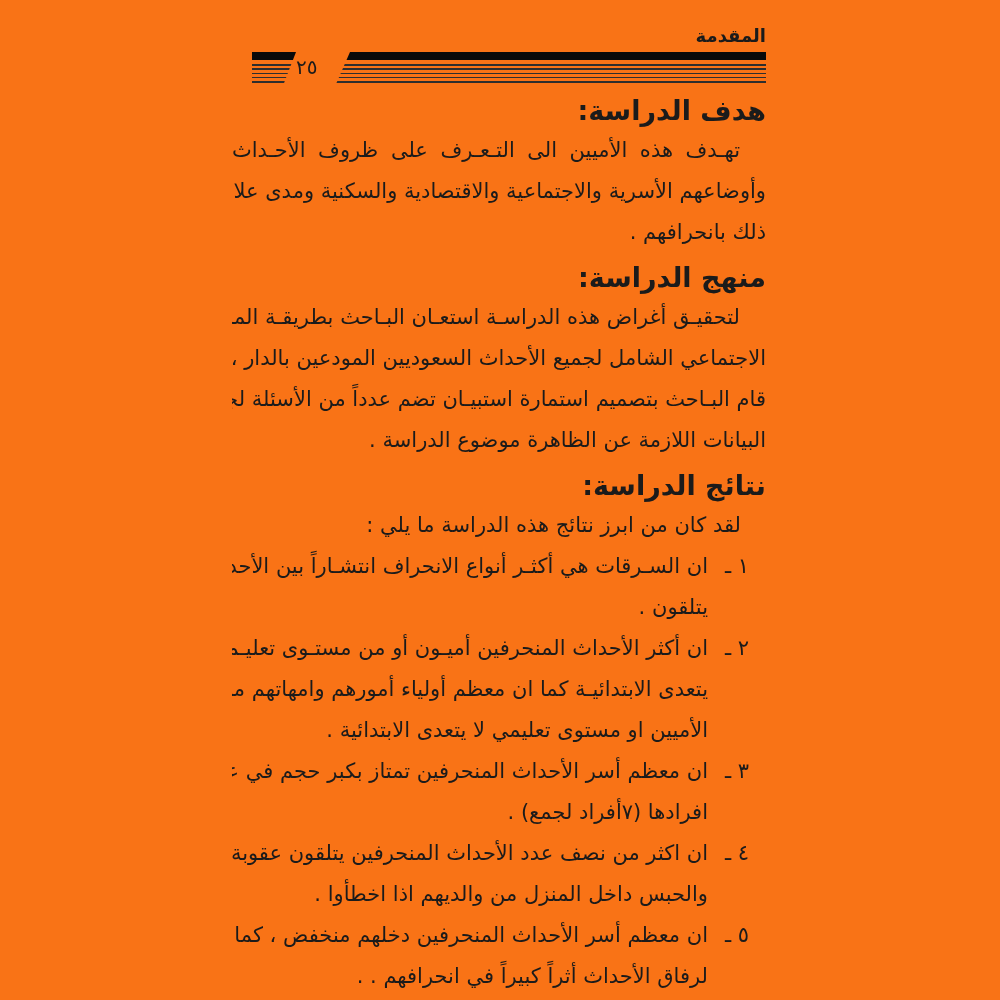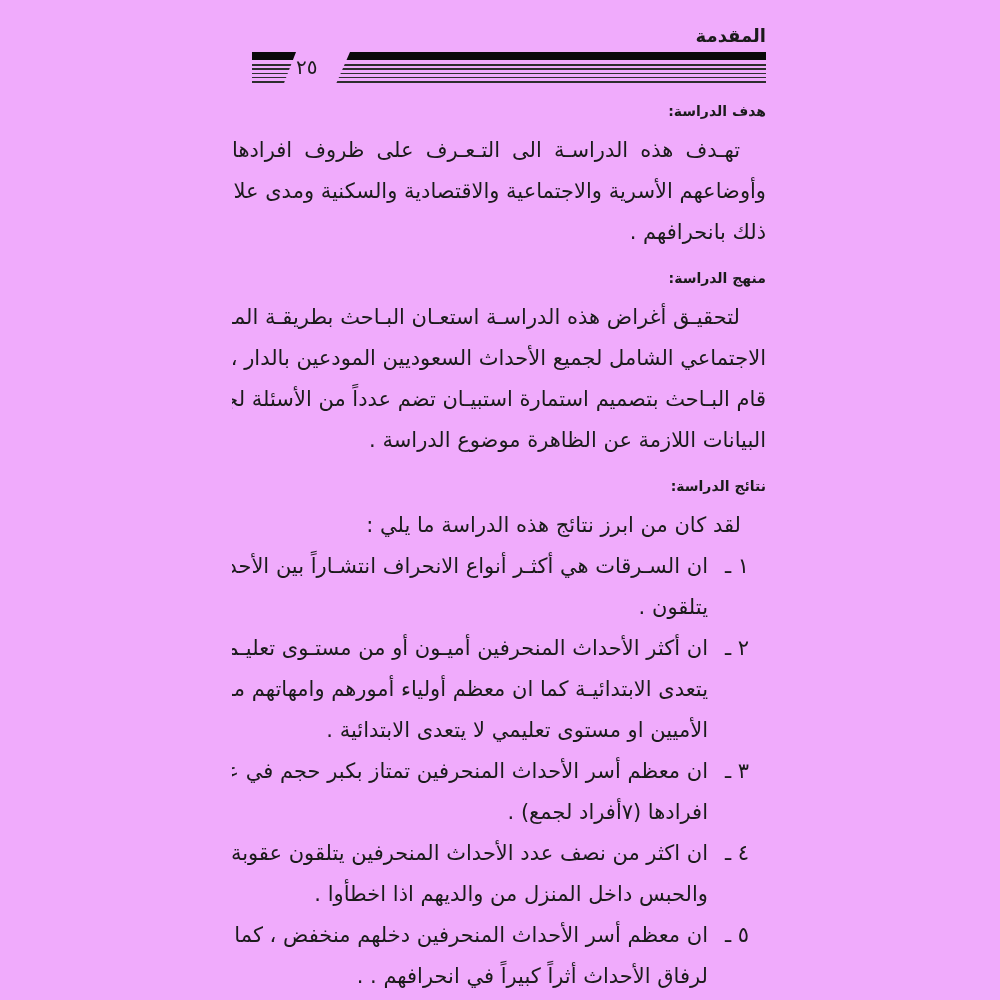--- a/index.html
+++ b/index.html
@@ -6,21 +6,21 @@
   * { margin:0; padding:0; box-sizing:border-box; }
   html,body { width:1000px; height:1000px; }
   body {
     background:#ffffff;
     font-family:"DejaVu Sans", sans-serif;
     color:#1b1b1b;
   }
   .page {
     position:relative;
     width:1000px; height:1000px;
-    background:#f0abfc;
+    background:#f97316;
     overflow:hidden;
   }
   .content {
     position:absolute;
     left:232px; top:24px;
     width:534px;
     direction:rtl;
   }
 
   
@@ -51,21 +51,21 @@
   .rule-main  { flex:1;     clip-path:polygon(14px 0, 100% 0, 100% 100%, 0 100%); }
   .page-num   {
     width:40px; flex:none;
     text-align:left;
     font-size:20px; line-height:28px;
     padding-top:1px;
   }
 
   
   .sec-heading {
-    font-size:14px;
+    font-size:27px;
     font-weight:bold;
     line-height:30px;
     margin-top:10px;
     text-align:right;
   }
   .para { margin-top:4px; }
   .bline {
     font-size:21px;
     line-height:41px;
     text-align:justify;
@@ -99,21 +99,21 @@
     <div class="chapter-title">المقدمة</div>
 
     <div class="rule-row">
       <div class="rule-seg rule-left"></div>
       <div class="page-num">٢٥</div>
       <div class="rule-seg rule-main"></div>
     </div>
 
     <div class="sec-heading">هدف الدراسة:</div>
     <div class="para">
-      <div class="bline indent">تهـدف هذه الدراسـة الى التـعـرف على ظروف افرادها</div>
+      <div class="bline indent">تهـدف هذه الأميين الى التـعـرف على ظروف الأحـداث</div>
       <div class="bline">وأوضاعهم الأسرية والاجتماعية والاقتصادية والسكنية ومدى علاقة</div>
       <div class="bline end">ذلك بانحرافهم .</div>
     </div>
 
     <div class="sec-heading">منهج الدراسة:</div>
     <div class="para">
       <div class="bline indent">لتحقيـق أغراض هذه الدراسـة استعـان البـاحث بطريقـة المسح</div>
       <div class="bline">الاجتماعي الشامل لجميع الأحداث السعوديين المودعين بالدار ، وقد</div>
       <div class="bline">قام البـاحث بتصميم استمارة استبيـان تضم عدداً من الأسئلة لجمع</div>
       <div class="bline end">البيانات اللازمة عن الظاهرة موضوع الدراسة .</div>

